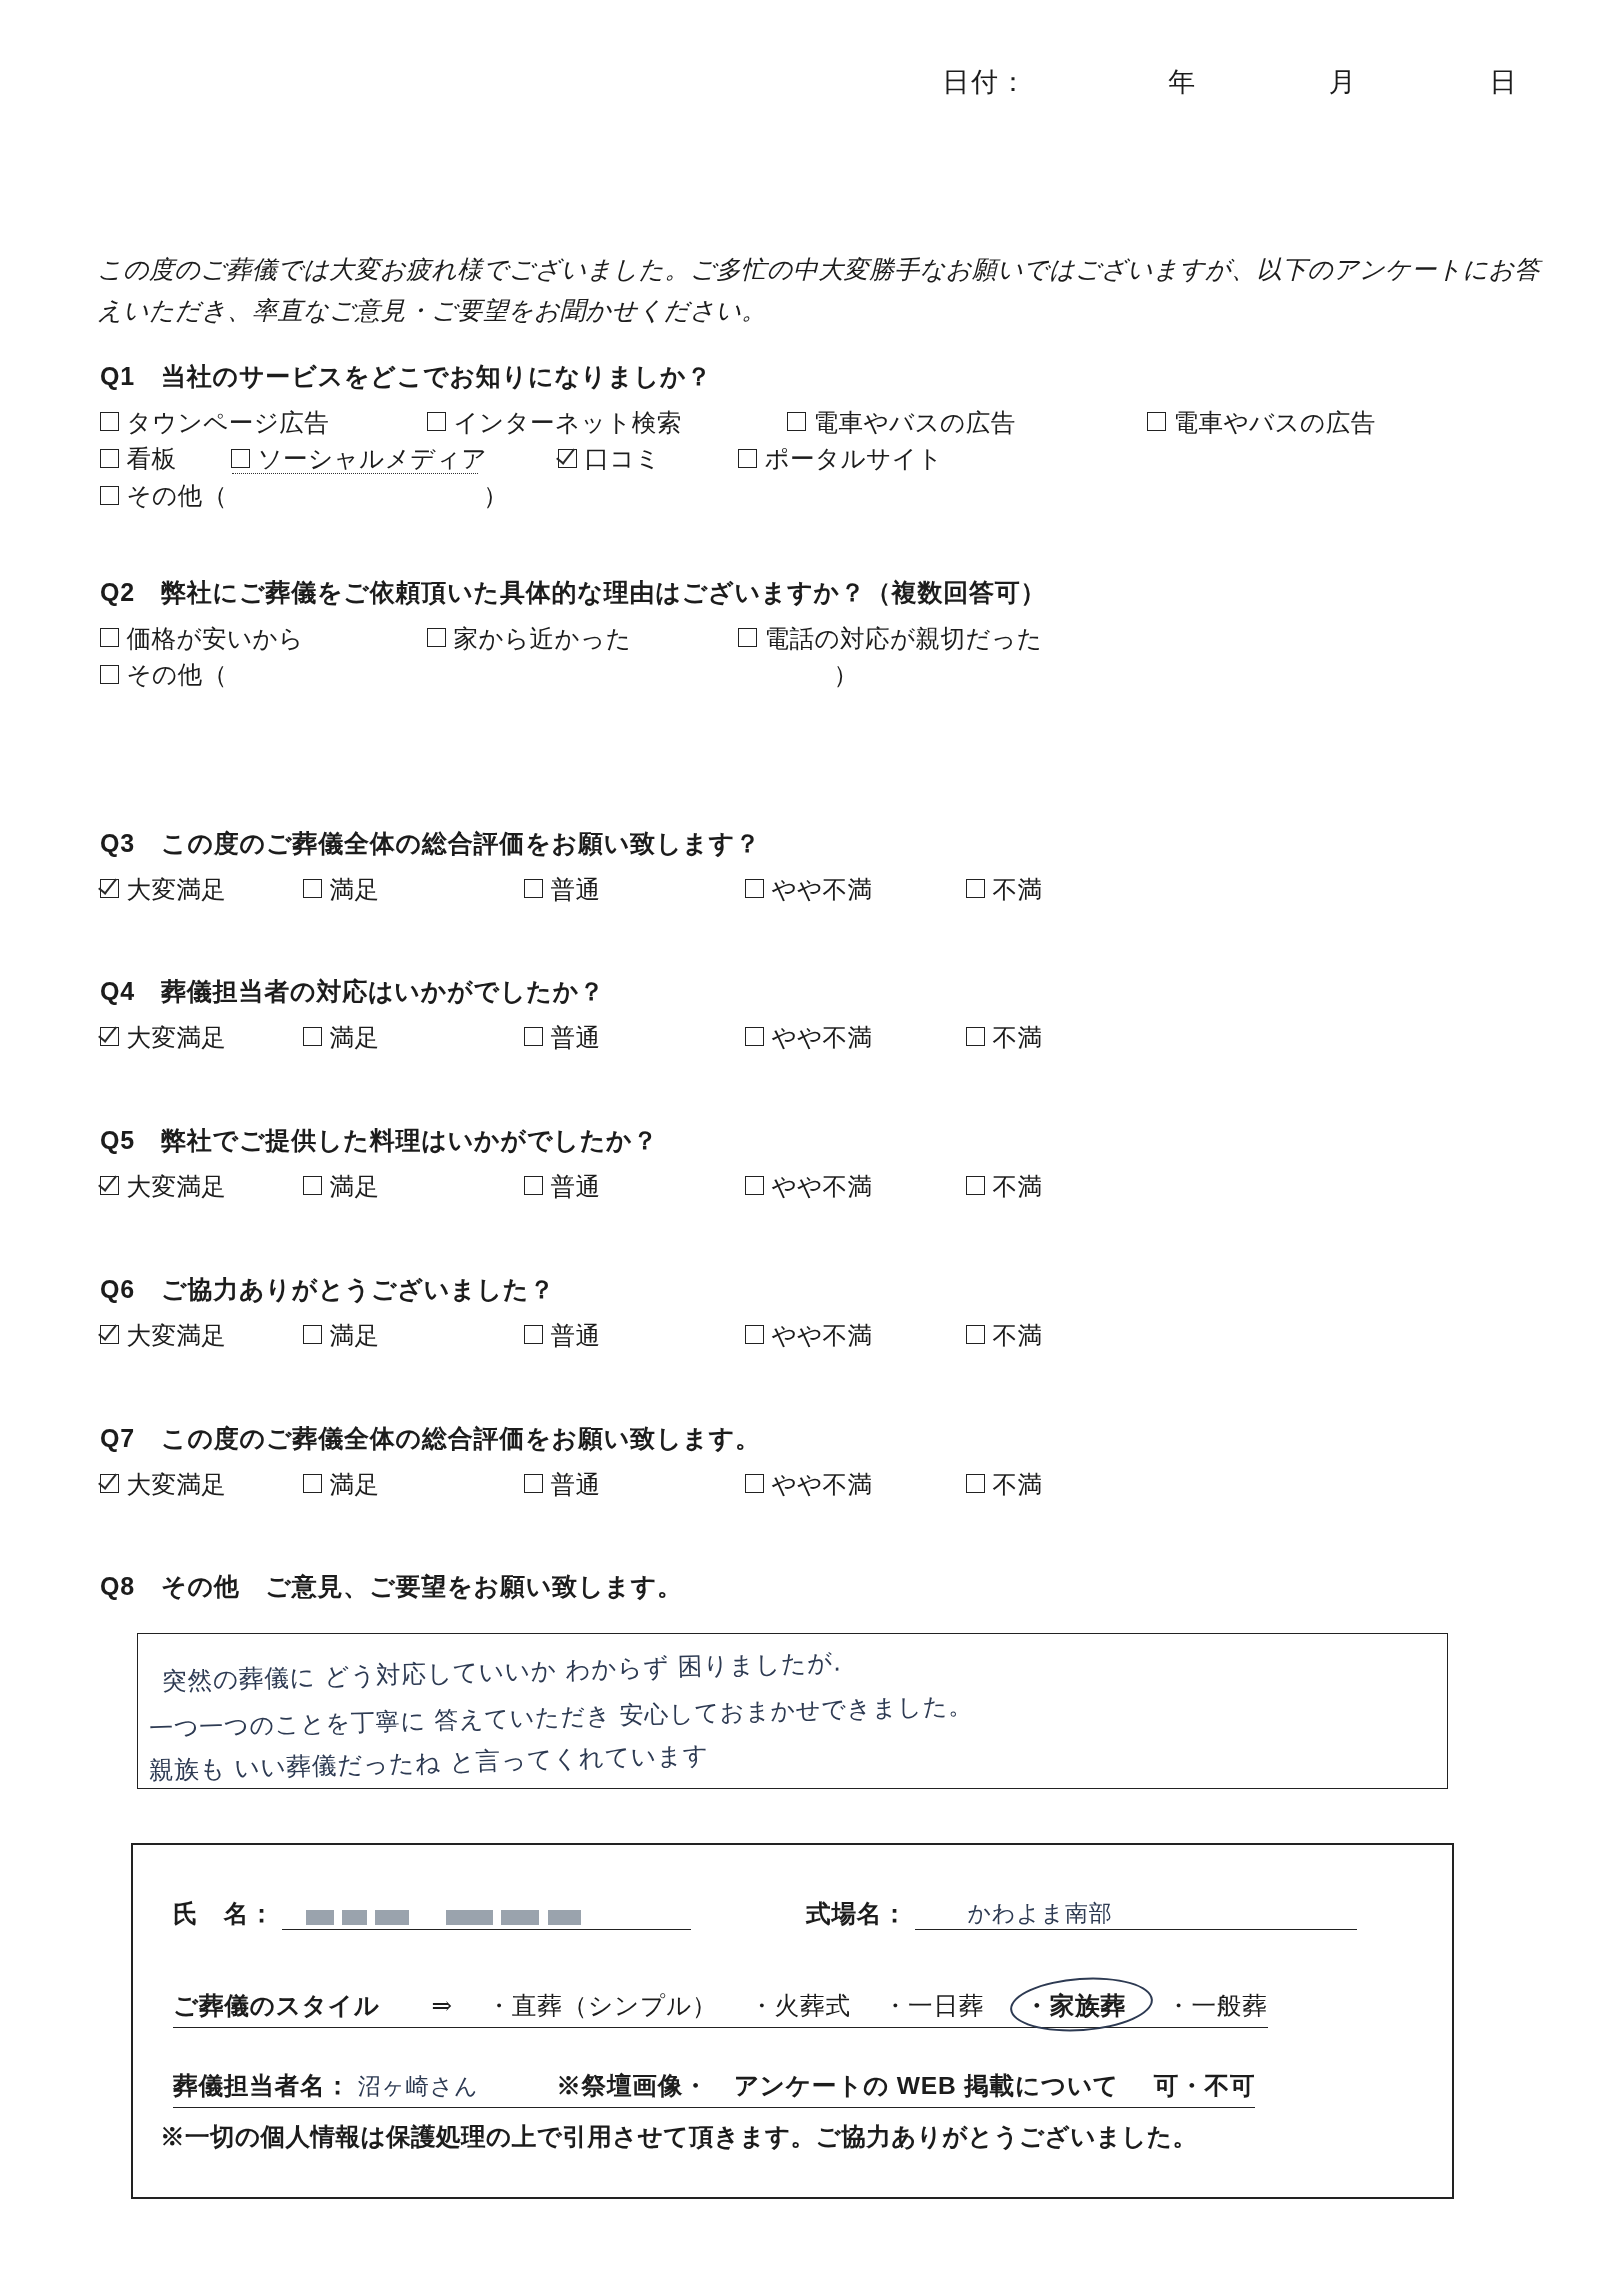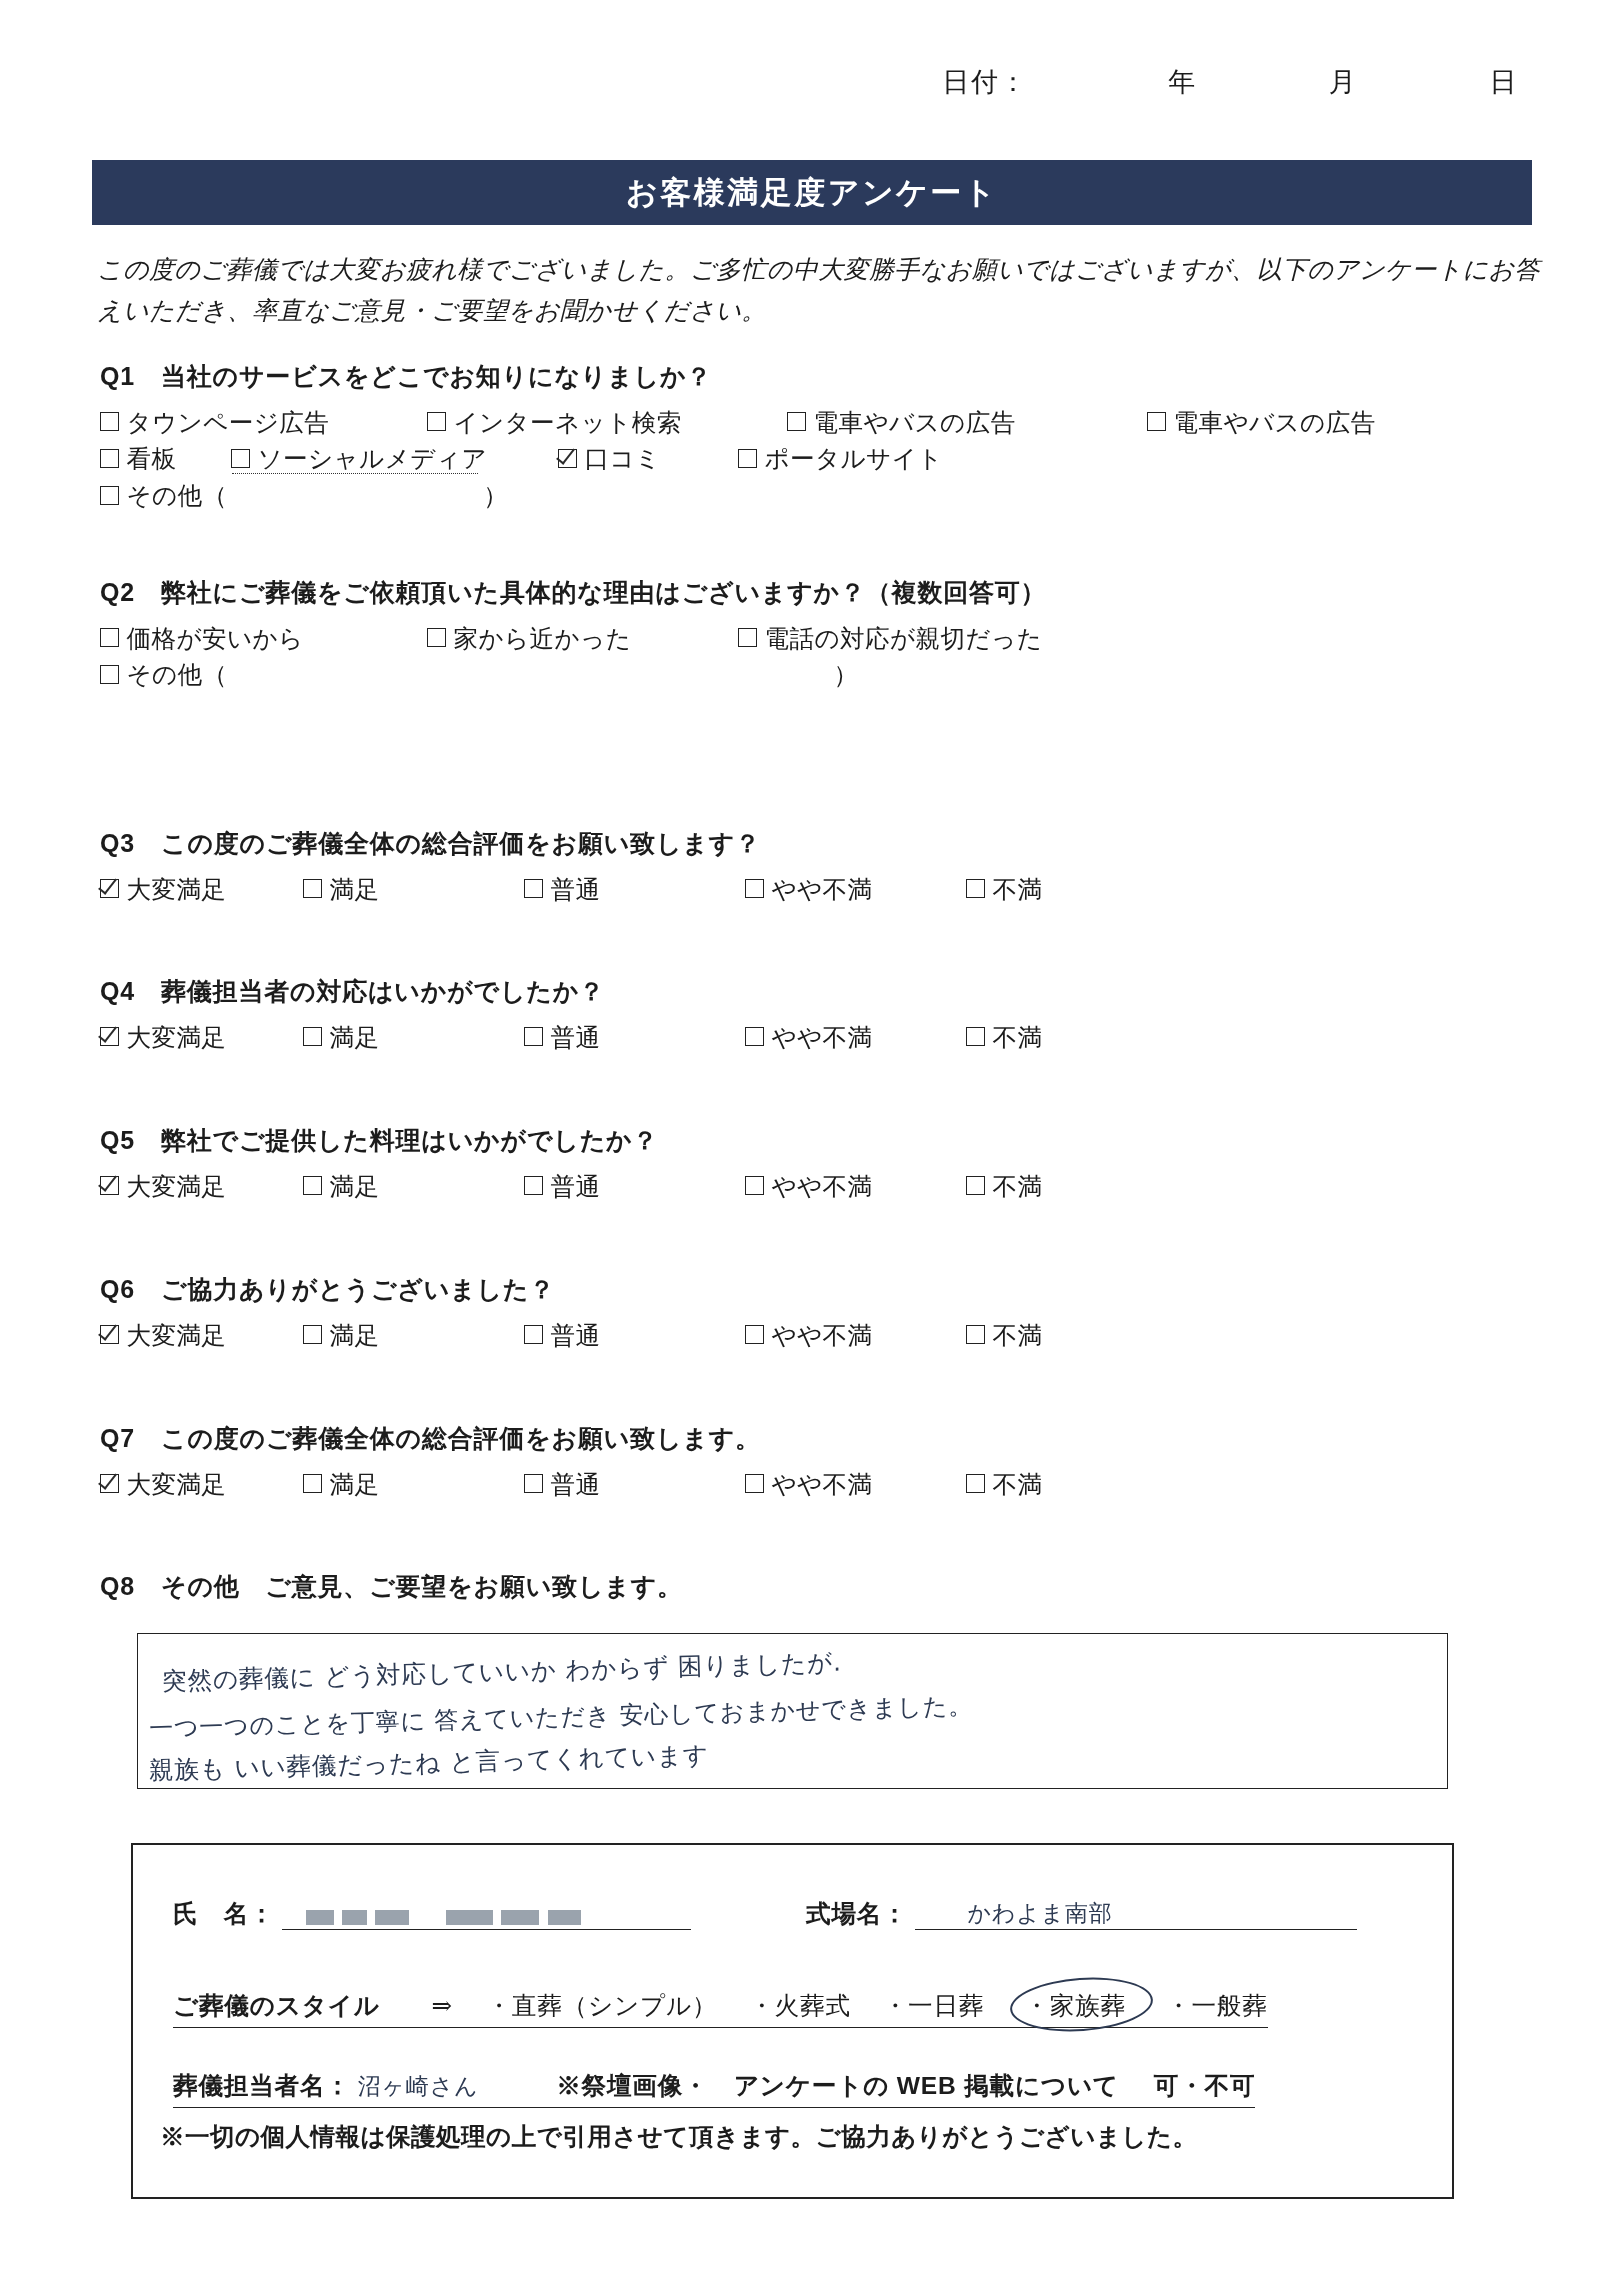--- a/index.html
+++ b/index.html
@@ -172,20 +172,21 @@
   }
   .hand-ink {
     font-family: "DejaVu Sans", sans-serif;
     color: #2d3a52;
     font-size: 23px;
   }
   .circle-mark {
     display: inline-block;
     position: relative;
     padding: 0 8.2px;
+    font-weight: bold;
   }
   .circle-mark::after {
     content: "";
     position: absolute;
     left: -6.5px;
     top: -10.6px;
     width: 139px;
     height: 49px;
     border: 2.5px solid #2d3a52;
     border-radius: 50%;
@@ -207,21 +208,20 @@
 
 <div class="page">
 
   <div class="date-line">
     <span class="lbl">日付：</span>
     <span class="unit">年</span>
     <span class="unit">月</span>
     <span class="unit">日</span>
   </div>
 
-  <div class="title-bar">お客様満足度アンケート</div>
 
   <div class="intro">この度のご葬儀では大変お疲れ様でございました。ご多忙の中大変勝手なお願いではございますが、以下のアンケートにお答えいただき、率直なご意見・ご要望をお聞かせください。</div>
 
   <div class="q-block" style="top:360px;">
     <div class="q-title">
       <span class="qno">Q1</span><span>当社のサービスをどこでお知りになりましか？</span>
     </div>
     <div class="opt-row">
       <span class="opt" style="width:327px;">
           <span class="box"></span>

